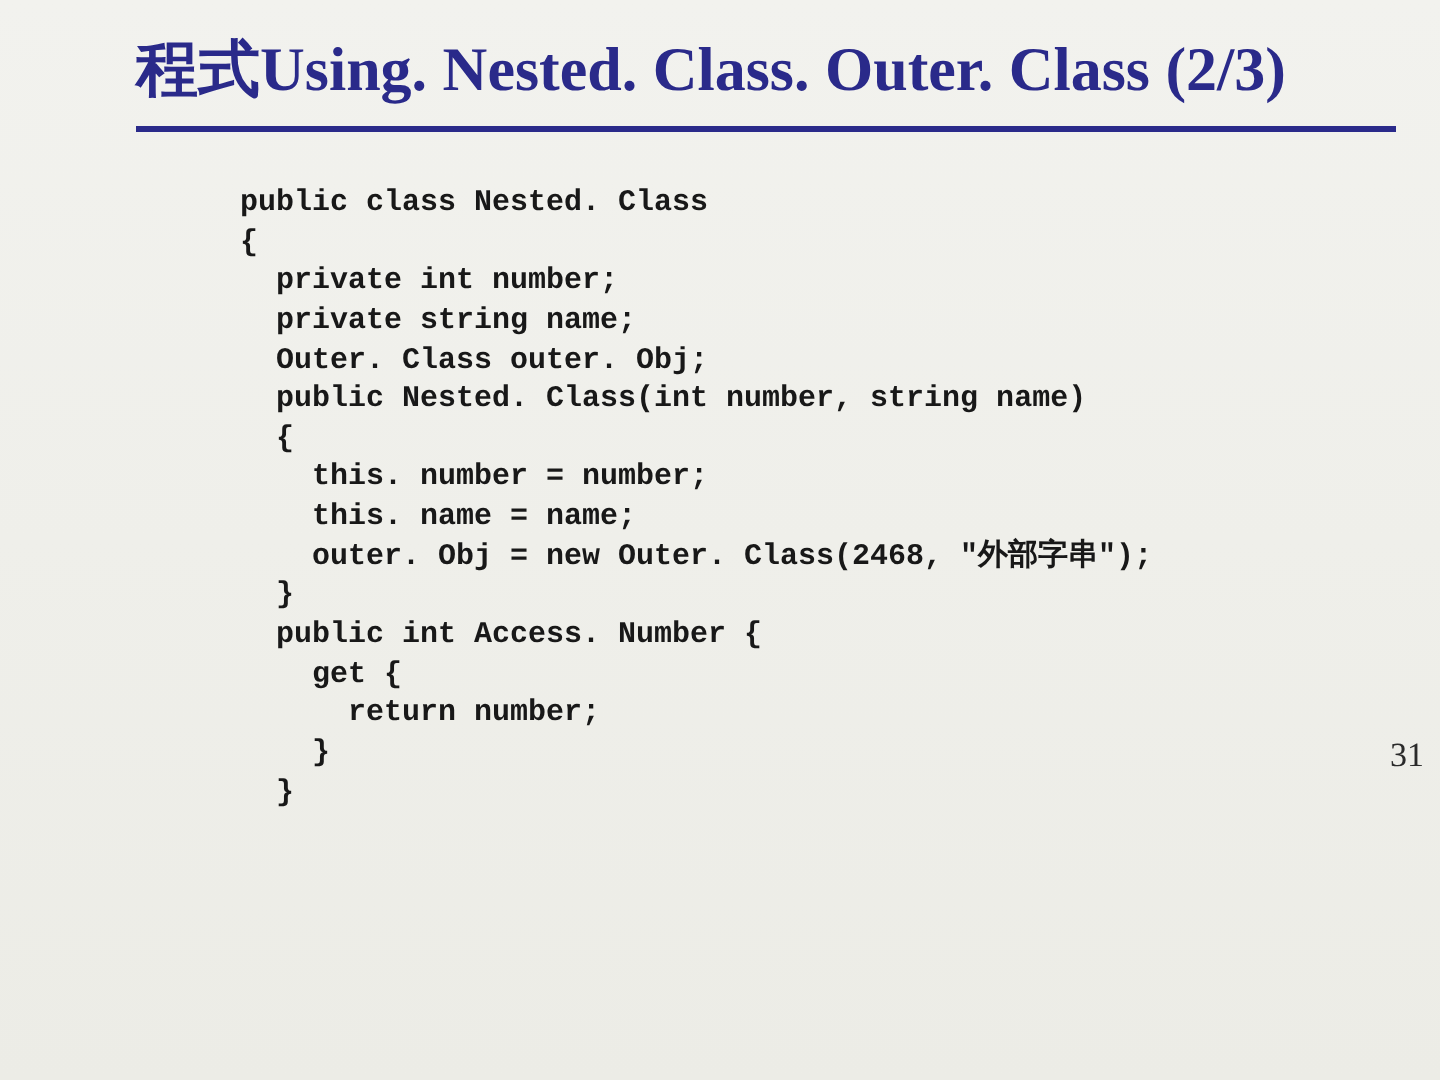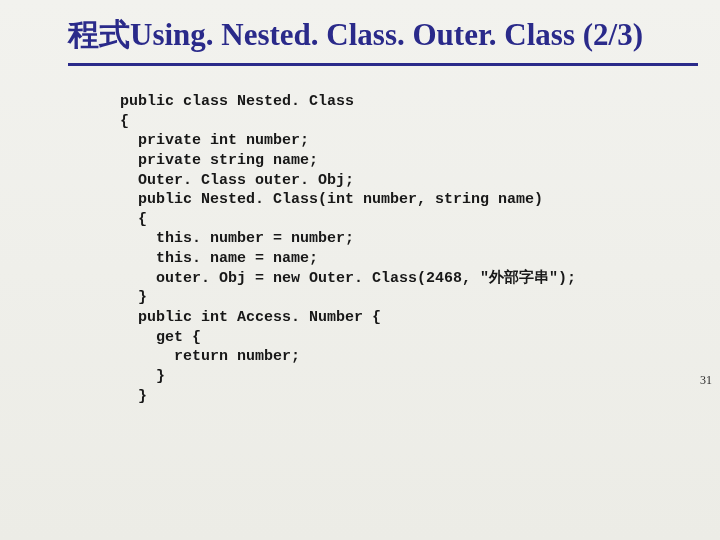--- a/index.html
+++ b/index.html
@@ -45,21 +45,21 @@
     font-size: 15px;
     font-weight: bold;
     color: #181818;
     white-space: pre;
     line-height: 1.31;
   }
   .page-num {
     position: absolute;
     bottom: 16px;
     right: 28px;
-    font-size: 12px;
+    font-size: 17px;
     color: #2a2a2a;
     font-family: "Times New Roman", serif;
   }
 </style>
 </head>
 <body>
 
 <div class="slide">
   <div class="title">程式Using. Nested. Class. Outer. Class (2/3)</div>
   <div class="underline"></div>

